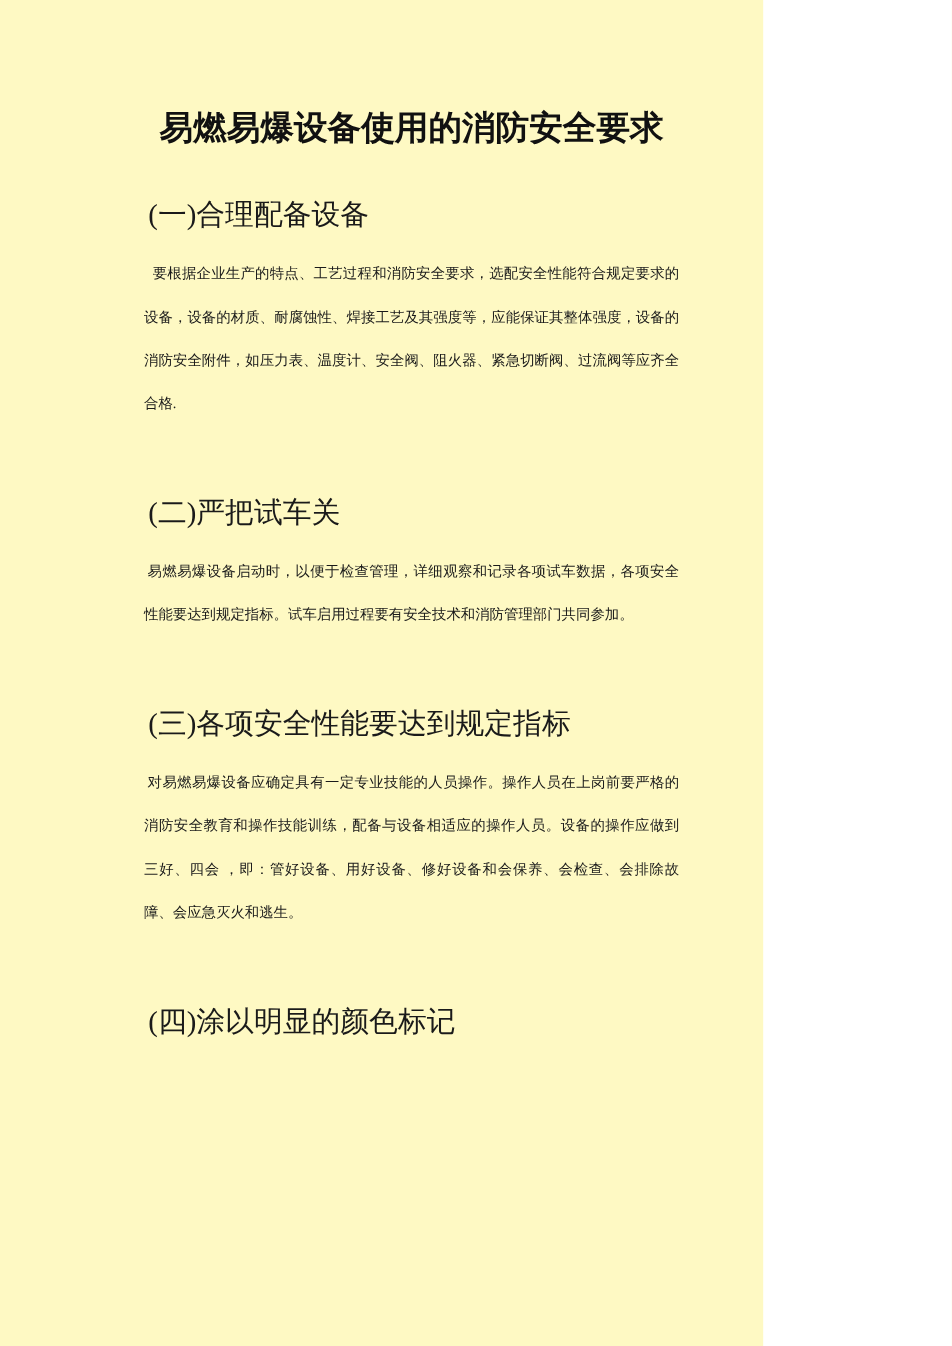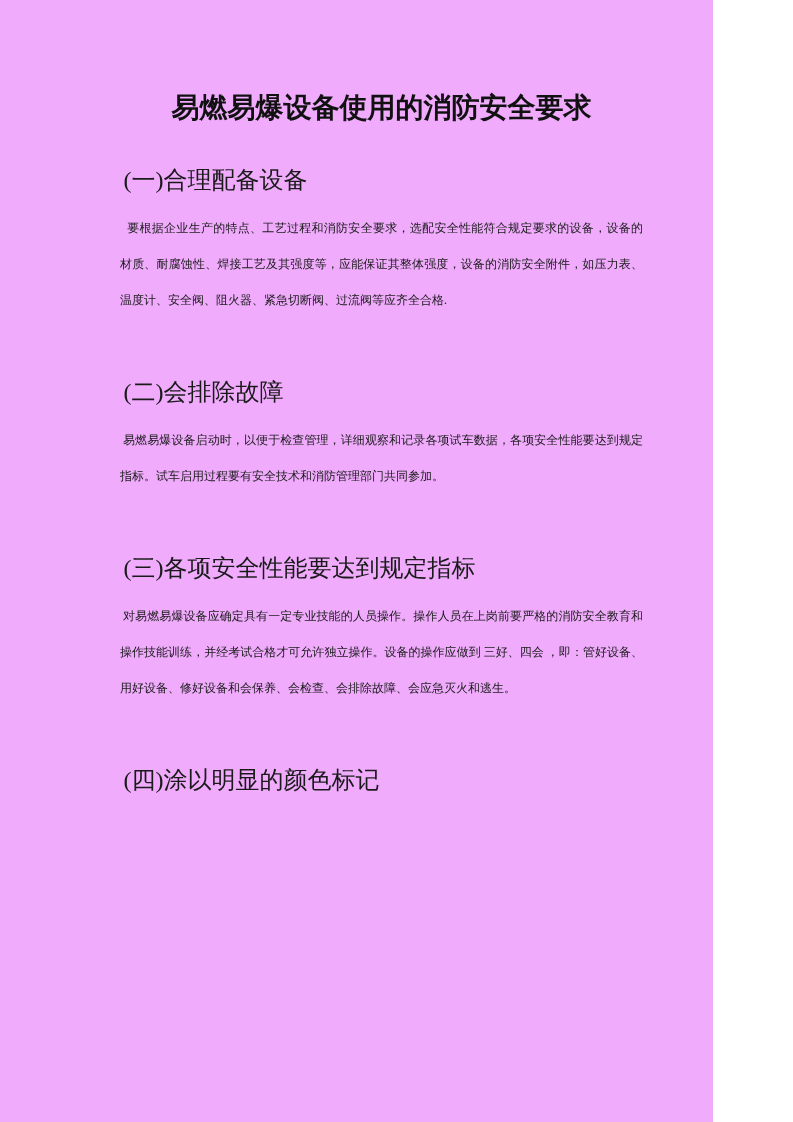--- a/index.html
+++ b/index.html
@@ -9,24 +9,24 @@
   }
   body {
     width: 793px;
     height: 1122px;
     overflow: hidden;
     font-family: "Liberation Serif", "DejaVu Serif", serif;
     color: #1a1a1a;
   }
   .page {
     box-sizing: border-box;
-    width: 713px;
+    width: 636px;
     height: 1122px;
     padding: 88px 70px 0 120px;
-    background: #f0abfc;
+    background: #fef9c3;
   }
   .doc-title {
     font-size: 28px;
     line-height: 40px;
     font-weight: bold;
     text-align: center;
     margin: 0 0 34px 0;
     color: #111111;
   }
   .section {
@@ -61,26 +61,26 @@
 <div class="page" data-name="document-page">
 
   <h1 class="doc-title" data-name="document-title">易燃易爆设备使用的消防安全要求</h1>
 
   <div class="section" data-name="section-1">
     <h2 class="section-heading" data-name="section-heading">(一)合理配备设备</h2>
     <p class="section-para" data-name="section-paragraph">要根据企业生产的特点、工艺过程和消防安全要求，选配安全性能符合规定要求的设备，设备的材质、耐腐蚀性、焊接工艺及其强度等，应能保证其整体强度，设备的消防安全附件，如压力表、温度计、安全阀、阻火器、紧急切断阀、过流阀等应齐全合格.</p>
   </div>
 
   <div class="section" data-name="section-2">
-    <h2 class="section-heading" data-name="section-heading">(二)会排除故障</h2>
+    <h2 class="section-heading" data-name="section-heading">(二)严把试车关</h2>
     <p class="section-para" data-name="section-paragraph">易燃易爆设备启动时，以便于检查管理，详细观察和记录各项试车数据，各项安全性能要达到规定指标。试车启用过程要有安全技术和消防管理部门共同参加。</p>
   </div>
 
   <div class="section" data-name="section-3">
     <h2 class="section-heading" data-name="section-heading">(三)各项安全性能要达到规定指标</h2>
-    <p class="section-para" data-name="section-paragraph">对易燃易爆设备应确定具有一定专业技能的人员操作。操作人员在上岗前要严格的消防安全教育和操作技能训练，并经考试合格才可允许独立操作。设备的操作应做到 三好、四会 ，即：管好设备、用好设备、修好设备和会保养、会检查、会排除故障、会应急灭火和逃生。</p>
+    <p class="section-para" data-name="section-paragraph">对易燃易爆设备应确定具有一定专业技能的人员操作。操作人员在上岗前要严格的消防安全教育和操作技能训练，配备与设备相适应的操作人员。设备的操作应做到 三好、四会 ，即：管好设备、用好设备、修好设备和会保养、会检查、会排除故障、会应急灭火和逃生。</p>
   </div>
 
   <div class="section" data-name="section-4">
     <h2 class="section-heading" data-name="section-heading">(四)涂以明显的颜色标记</h2>
   </div>
 
 </div>
 
 </body></html>

